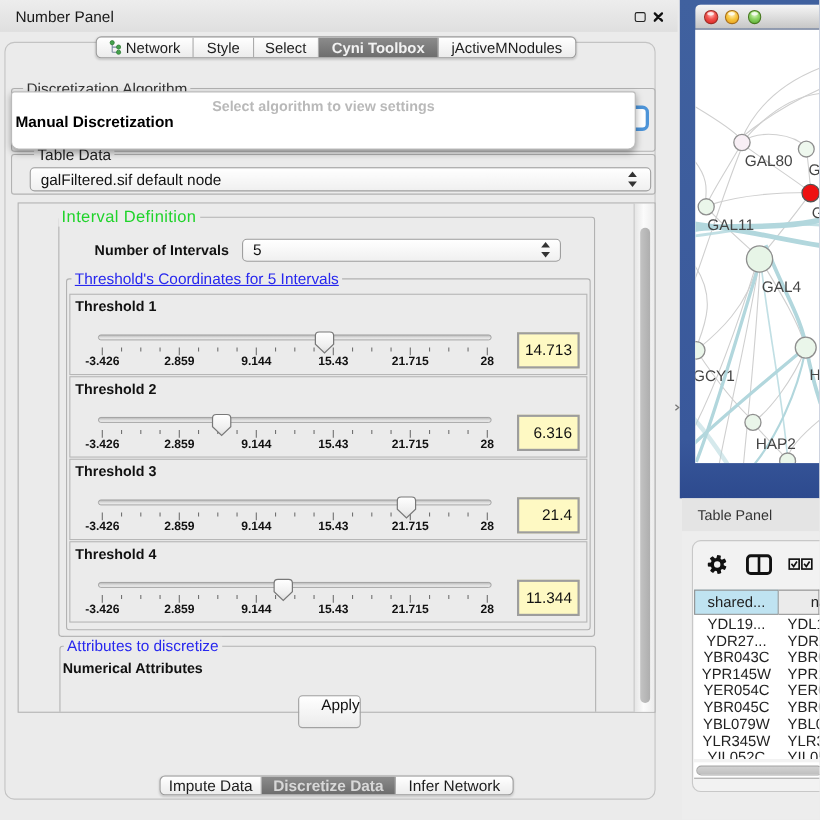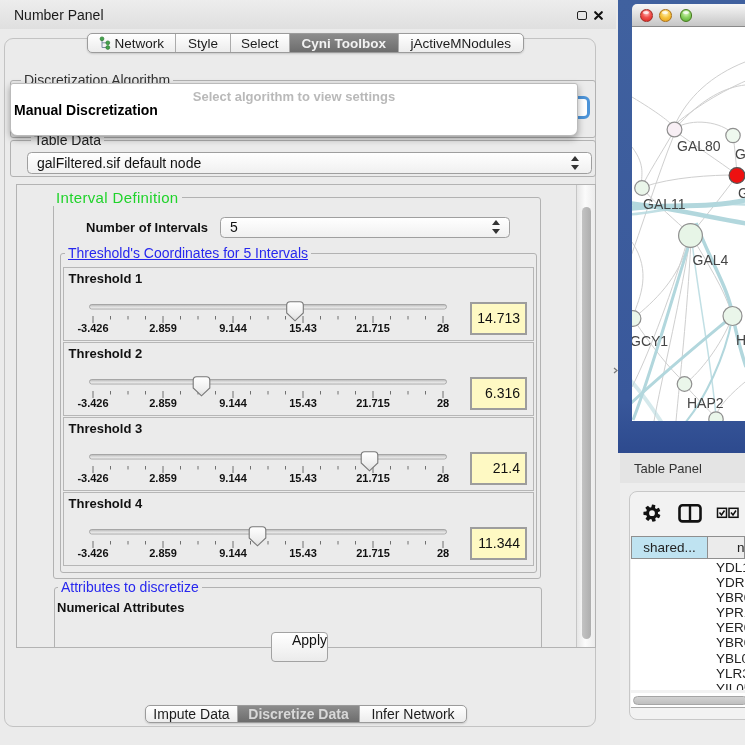--- a/index.html
+++ b/index.html
@@ -385,17 +385,18 @@
   </g>
 </svg>
 
 <div class="abs" style="left:631px;top:535.5px;width:114px;height:23px;">
   <div style="position:absolute;left:0;top:0;width:77px;height:23px;background:#bfe3f1;border:1px solid #8f8f8f;text-align:center;font-size:13.5px;line-height:21px;color:#222;">shared...</div>
   <div style="position:absolute;left:77px;top:0;width:37px;height:23px;background:#ebebeb;border:1px solid #8f8f8f;border-left:none;font-size:13.5px;line-height:21px;color:#222;">
       <span style="position:absolute;left:29px;">na</span>
     </div>
 </div>
 <div class="abs" style="left:631px;top:558.5px;width:114px;height:131px;background:#fff;overflow:hidden;font-size:13.5px;color:#222;">
+  <div style="position:absolute;left:0;top:1.5px;width:77px;text-align:center;line-height:15.1px;">YDL19...<br>YDR27...<br>YBR043C<br>YPR145W<br>YER054C<br>YBR045C<br>YBL079W<br>YLR345W<br>YIL052C</div>
   <div style="position:absolute;left:85px;top:1.5px;width:80px;line-height:15.1px;white-space:nowrap;">YDL194W<br>YDR277C<br>YBR043C<br>YPR145W<br>YER054C<br>YBR045C<br>YBL079W<br>YLR345W<br>YIL052C</div>
 </div>
 <div class="abs" style="left:631px;top:692.5px;width:114px;height:14px;background:#fff;"></div>
 <div class="abs" style="left:633px;top:695.5px;width:115px;height:9.5px;border-radius:5px;background:linear-gradient(#d2d2d2,#bfbfbf);border:1px solid #a5a5a5;"></div>
 <div class="abs" style="left:631px;top:706.5px;width:114px;height:1px;background:#aaa;"></div>
 
 </body></html>

